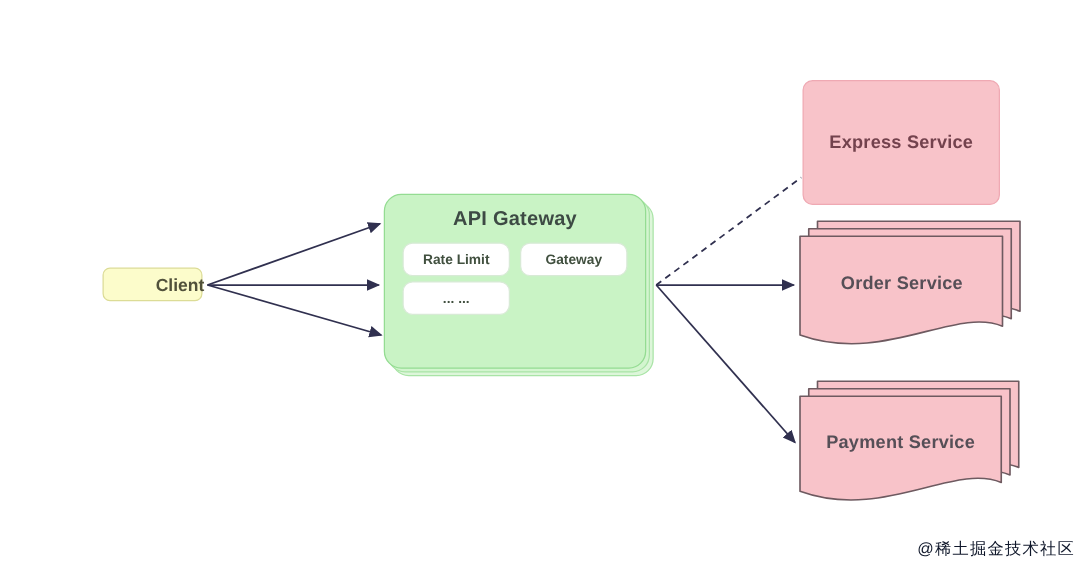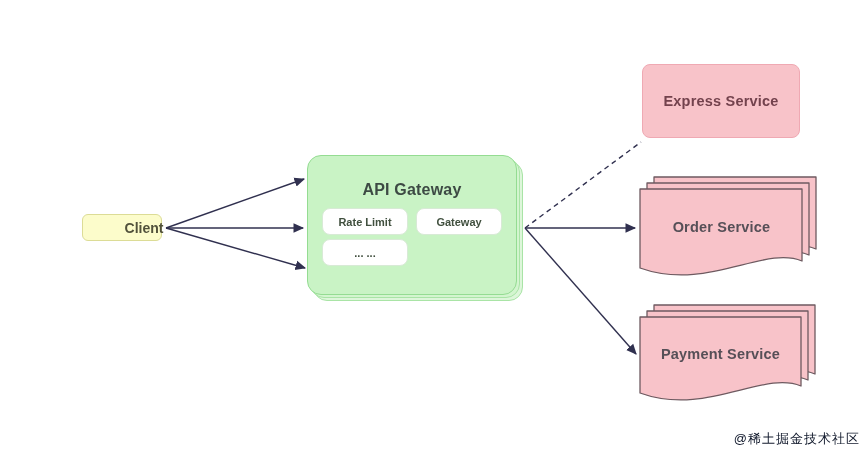--- a/index.html
+++ b/index.html
@@ -45,21 +45,21 @@
   }
   .gw-back2 { left: 313px; top: 161px; }
   .gw-back1 { left: 310px; top: 158px; background: #D3F5CF; }
   .gateway-node {
     position: absolute;
     box-sizing: border-box;
     left: 307px; top: 155px; width: 210px; height: 140px;
     background: #C9F3C5;
     border: 1.5px solid #94DC92;
     border-radius: 14px;
-    padding-top: 25px;
+    padding-top: 11px;
   }
   .gw-title {
     text-align: center;
     color: #3D4A44;
     font-size: 16px;
     font-weight: bold;
     letter-spacing: 0.2px;
   }
   .gw-grid {
     display: grid;
@@ -76,21 +76,21 @@
     align-items: center;
     justify-content: center;
     font-weight: bold;
     font-size: 11px;
     color: #41503F;
     white-space: nowrap;
     box-sizing: border-box;
   }
   
   .express-node {
-    left: 642px; top: 64px; width: 158px; height: 74px;
+    left: 642px; top: 64px; width: 158px; height: 100px;
     background: #F8C3C9;
     border: 1.5px solid #EFA9B3;
     border-radius: 8px;
     color: #73424D;
     font-size: 14.5px;
     letter-spacing: 0.2px;
   }
   
   .doc-label {
     position: absolute;

